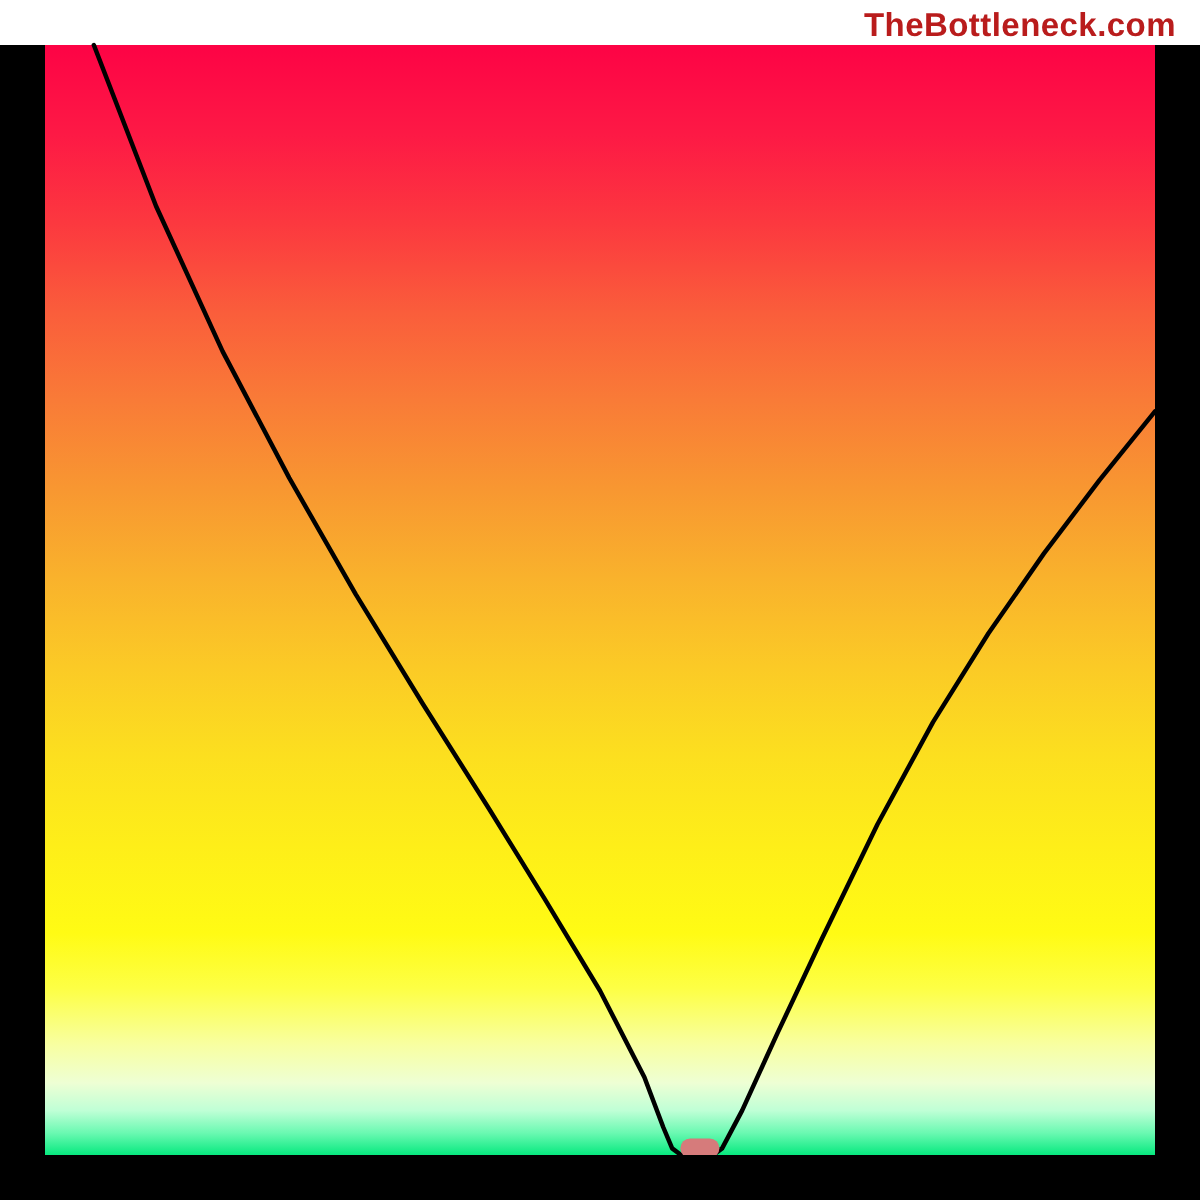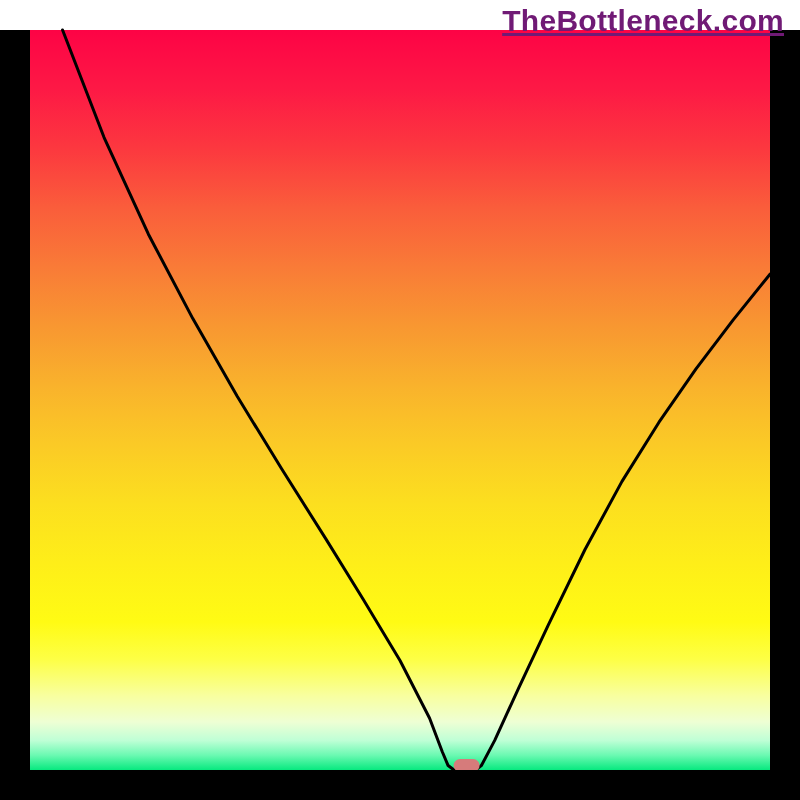--- a/index.html
+++ b/index.html
@@ -13,25 +13,24 @@
     height: 800px;
     position: relative;
   }
   svg {
     display: block;
   }
   .watermark {
     position: absolute;
     top: 4px;
     right: 16px;
-    font-size: 30px;
+    font-size: 22px;
     font-weight: 600;
-    color: #701a75;
+    color: #b91c1c;
     letter-spacing: 0.3px;
-    text-decoration: underline;
   }
 </style>
 </head>
 <body>
 
 <div class="chart-wrap">
   <svg id="svg-root" width="800" height="800" viewBox="0 0 800 800">
     <defs>
       <linearGradient id="bg-grad" x1="0" y1="0" x2="0" y2="1">
           <stop offset="0.00%" stop-color="#fd0345"></stop>

